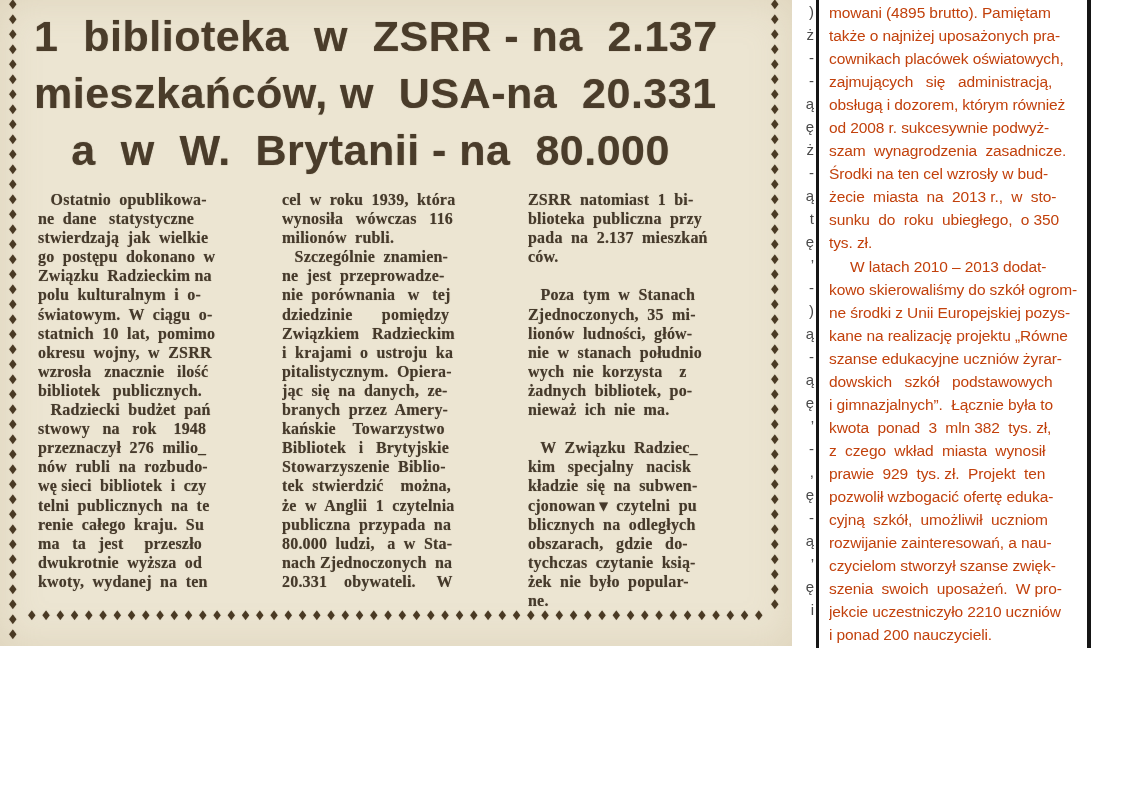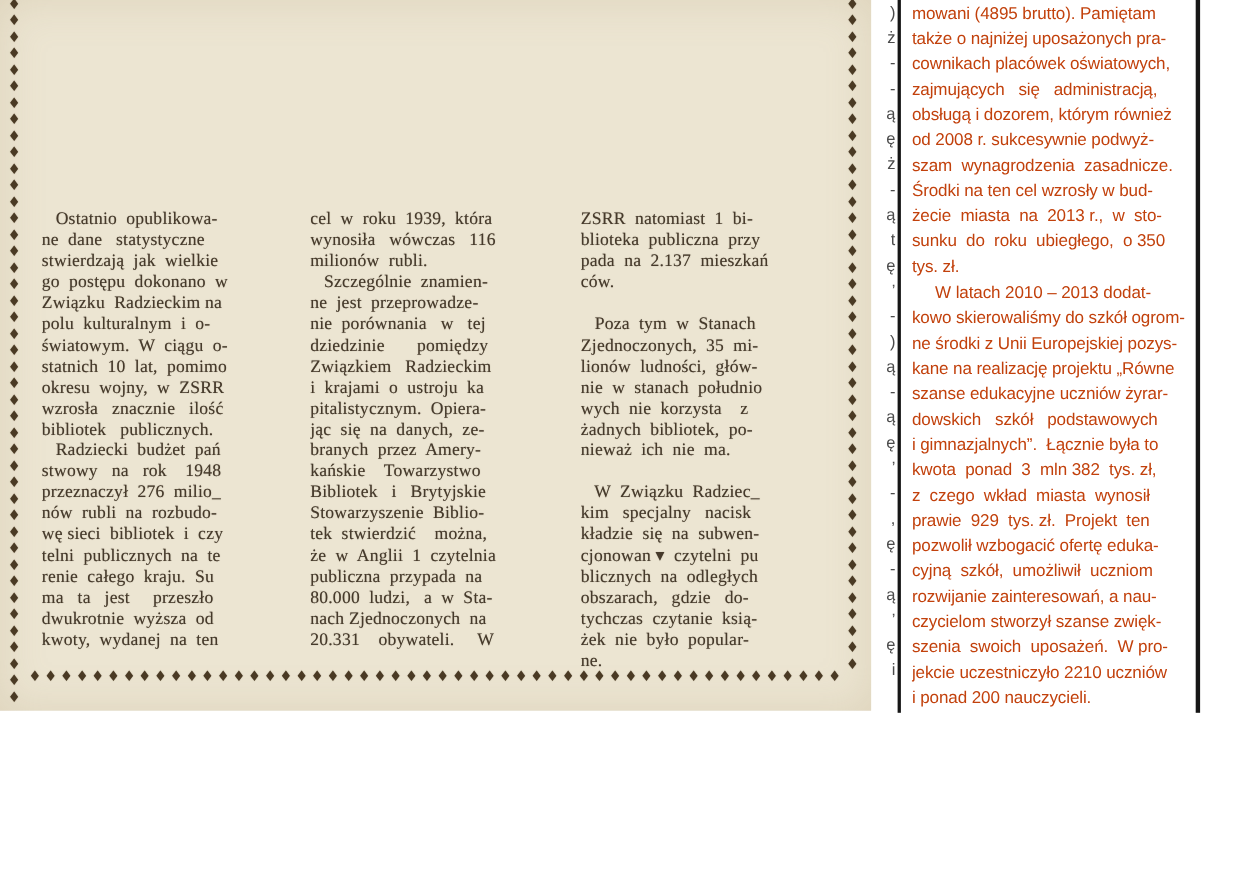--- a/index.html
+++ b/index.html
@@ -30,21 +30,21 @@
     text-shadow:0 0 1px rgba(74,60,42,0.6);
   }
   .cols{
     position:absolute;left:38px;top:190px;width:716px;
     display:flex;flex-direction:row;
   }
   .ncol{
     font-size:16px;line-height:19.1px;color:#463a2b;
     white-space:pre;overflow:hidden;letter-spacing:0.2px;
     text-shadow:0 0 0.8px rgba(70,58,43,0.55);
-    font-weight:400;
+    font-weight:700;
   }
   .ncol1{width:214px;margin-right:30px;}
   .ncol2{width:222px;margin-right:24px;}
   .ncol3{width:226px;}
   
   .strip{
     position:absolute;left:792px;top:0;width:22px;height:647px;
     font-family:"Liberation Sans", sans-serif;
     font-size:15px;line-height:23px;color:#4b4b4b;
     text-align:right;white-space:pre;overflow:hidden;
@@ -143,20 +143,23 @@
 ♦
 ♦
 ♦
 ♦
 ♦
 ♦
 ♦
 ♦</div>
   <div class="decor decor-bottom">♦♦♦♦♦♦♦♦♦♦♦♦♦♦♦♦♦♦♦♦♦♦♦♦♦♦♦♦♦♦♦♦♦♦♦♦♦♦♦♦♦♦♦♦♦♦♦♦♦♦♦♦</div>
 
+  <div class="headline">1  biblioteka  w  ZSRR - na  2.137
+mieszkańców, w  USA-na  20.331
+   a  w  W.  Brytanii - na  80.000</div>
 
   <div class="cols">
     <div class="ncol ncol1">   Ostatnio  opublikowa-
 ne  dane   statystyczne
 stwierdzają  jak  wielkie
 go  postępu  dokonano  w
 Związku  Radzieckim na
 polu  kulturalnym  i  o-
 światowym.  W  ciągu  o-
 statnich  10  lat,  pomimo

